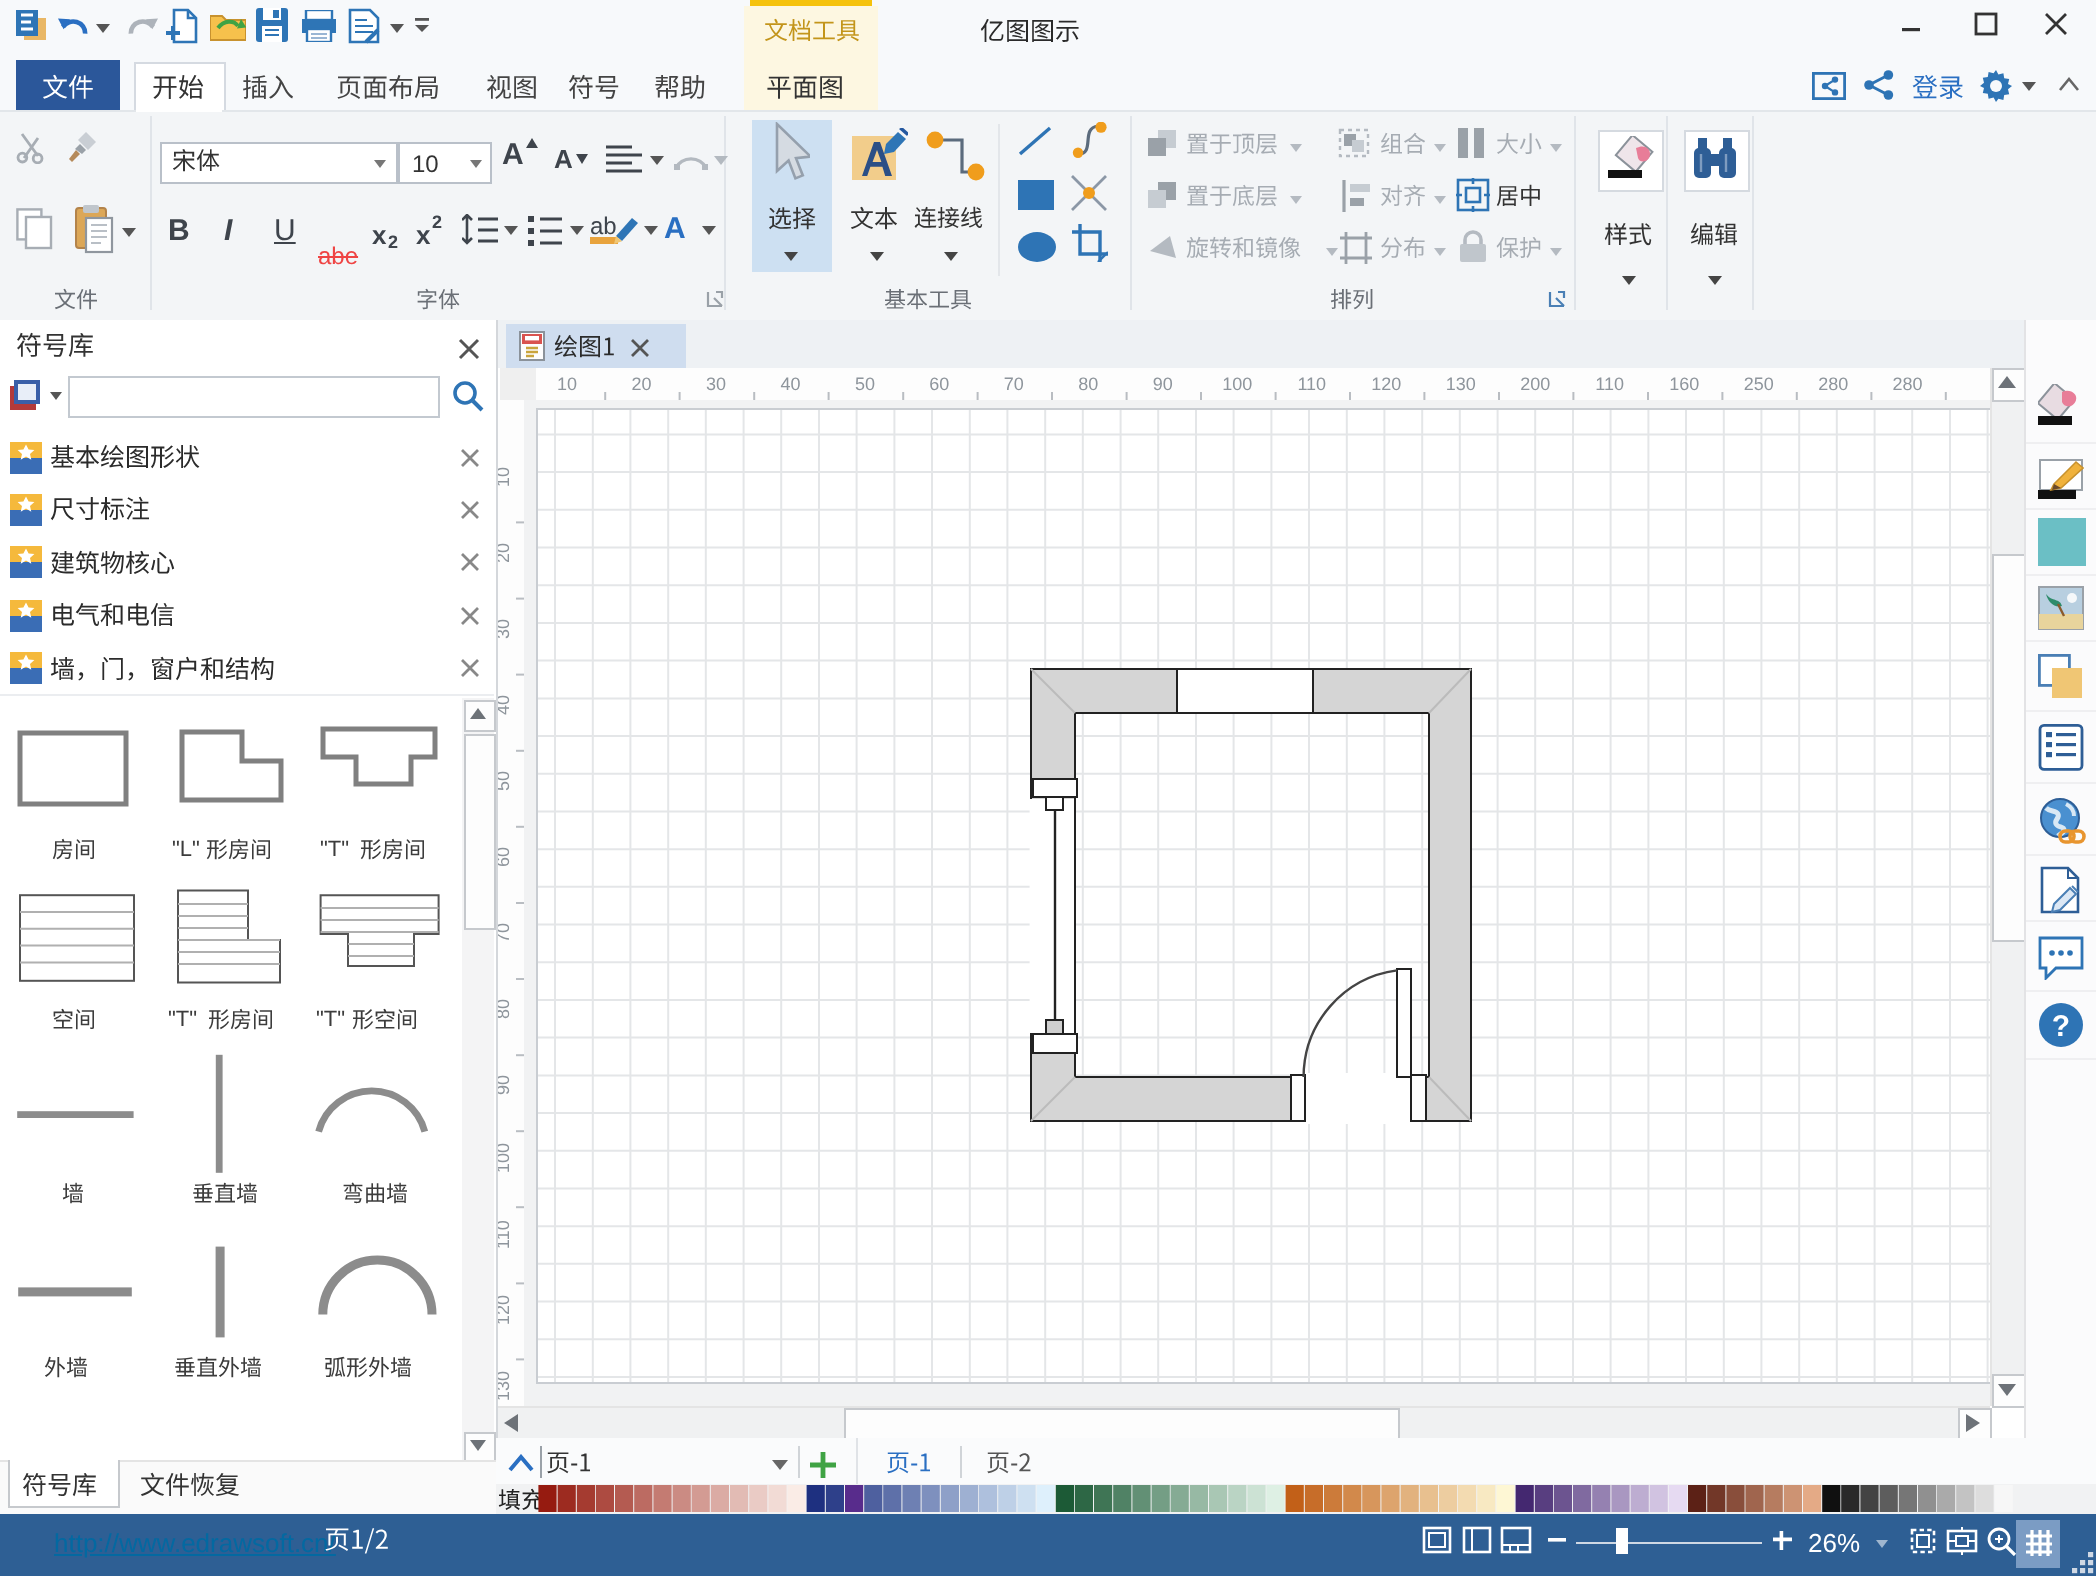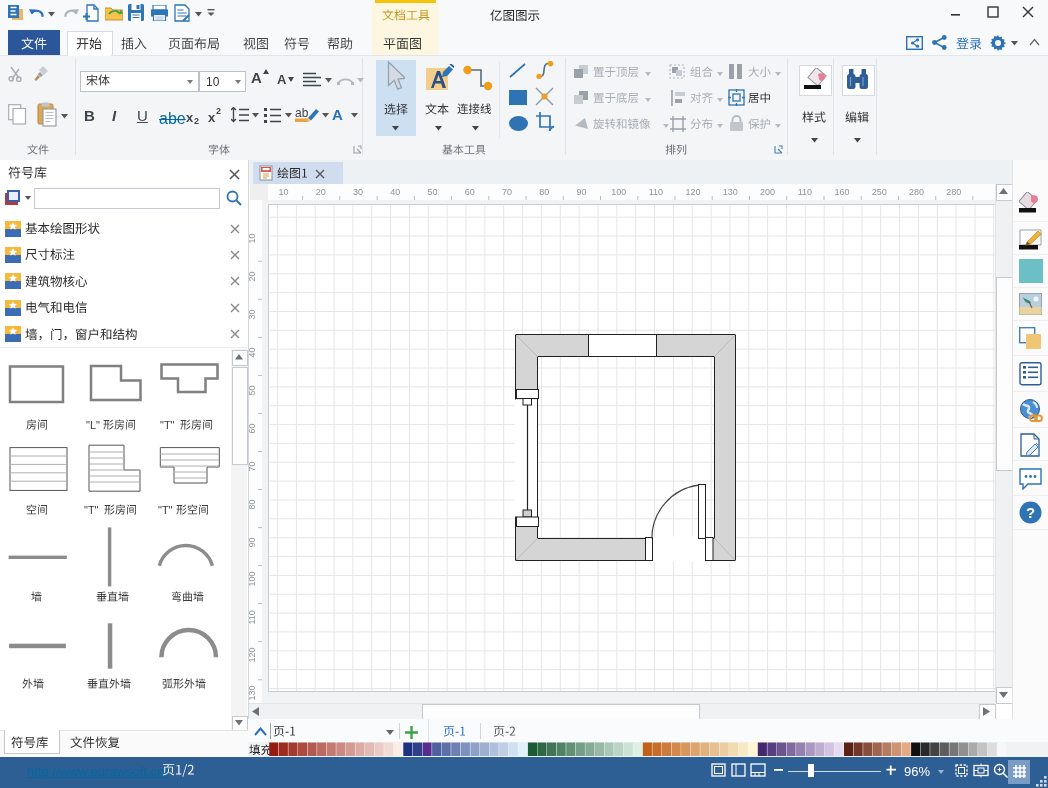--- a/index.html
+++ b/index.html
@@ -307,21 +307,21 @@
     </svg>
   </div>
 <div class="a" style="left:357px;top:78px;">
     <svg width="7" height="5" viewBox="0 0 7 5">
       <path d="M0 0h7l-3.5 4.5z" fill="#b3b9c0"></path>
     </svg>
   </div>
 <div class="a" style="left:84px;top:108px;font-size:15px;line-height:1;color:#3e444c;font-weight:bold;">B</div>
 <div class="a" style="left:112px;top:108px;font-size:15px;line-height:1;color:#3e444c;font-weight:bold;"><i>I</i></div>
 <div class="a" style="left:137px;top:108px;font-size:15px;line-height:1;color:#3e444c;"><u>U</u></div>
-<div class="a" style="left:159px;top:111px;font-size:16px;line-height:1;color:#0369a1;"><s>abe</s></div>
+<div class="a" style="left:159px;top:122px;font-size:12px;line-height:1;color:#ef4444;"><s>abe</s></div>
 <div class="a" style="left:186px;top:111px;font-size:13px;line-height:1;color:#3e444c;font-weight:bold;">x</div>
 <div class="a" style="left:194px;top:117px;font-size:9px;line-height:1;color:#3e444c;font-weight:bold;">2</div>
 <div class="a" style="left:208px;top:111px;font-size:13px;line-height:1;color:#3e444c;font-weight:bold;">x</div>
 <div class="a" style="left:216px;top:107px;font-size:9px;line-height:1;color:#3e444c;font-weight:bold;">2</div>
 <div class="a" style="left:231px;top:107px;">
     <svg width="18" height="17" viewBox="0 0 18 17">
       <path d="M2.5 1v13M0 3l2.5-2.5L5 3M0 12l2.5 2.5L5 12" fill="none" stroke="#3e444c" stroke-width="1.3"></path>
       <path d="M8 2.5h10M8 8h10M8 13.5h10" stroke="#3e444c" stroke-width="1.5"></path>
     </svg>
   </div>
@@ -1335,21 +1335,21 @@
       <rect width="9" height="1.8" fill="#fff"></rect>
     </svg>
   </div>
 <div class="a" style="left:788px;top:770.5px;width:93px;height:1.5px;background:#cfd8e4"></div>
 <div class="a" style="left:808px;top:764px;width:6px;height:13px;background:#fff"></div>
 <div class="a" style="left:886px;top:765px;">
     <svg width="10" height="10" viewBox="0 0 10 10">
       <path d="M0 4.2h10M4.2 0v10" stroke="#fff" stroke-width="1.8" transform="translate(0.5,0.5)"></path>
     </svg>
   </div>
-<div class="a" style="left:904px;top:765px;font-size:13px;line-height:1;color:#fff;">96%</div>
+<div class="a" style="left:904px;top:765px;font-size:13px;line-height:1;color:#fff;">26%</div>
 <div class="a" style="left:938px;top:770px;">
     <svg width="6" height="4" viewBox="0 0 6 4">
       <path d="M0 0h6L3 4z" fill="#9fb6cf"></path>
     </svg>
   </div>
 <div class="a" style="left:954px;top:763px;">
     <svg width="15" height="15" viewBox="0 0 15 15">
       <rect x="2" y="2" width="11" height="11" fill="none" stroke="#fff" stroke-width="1.3" stroke-dasharray="2.2,1.6"></rect>
       <rect x="4.5" y="4.5" width="6" height="6" fill="none" stroke="#fff"></rect>
     </svg>

